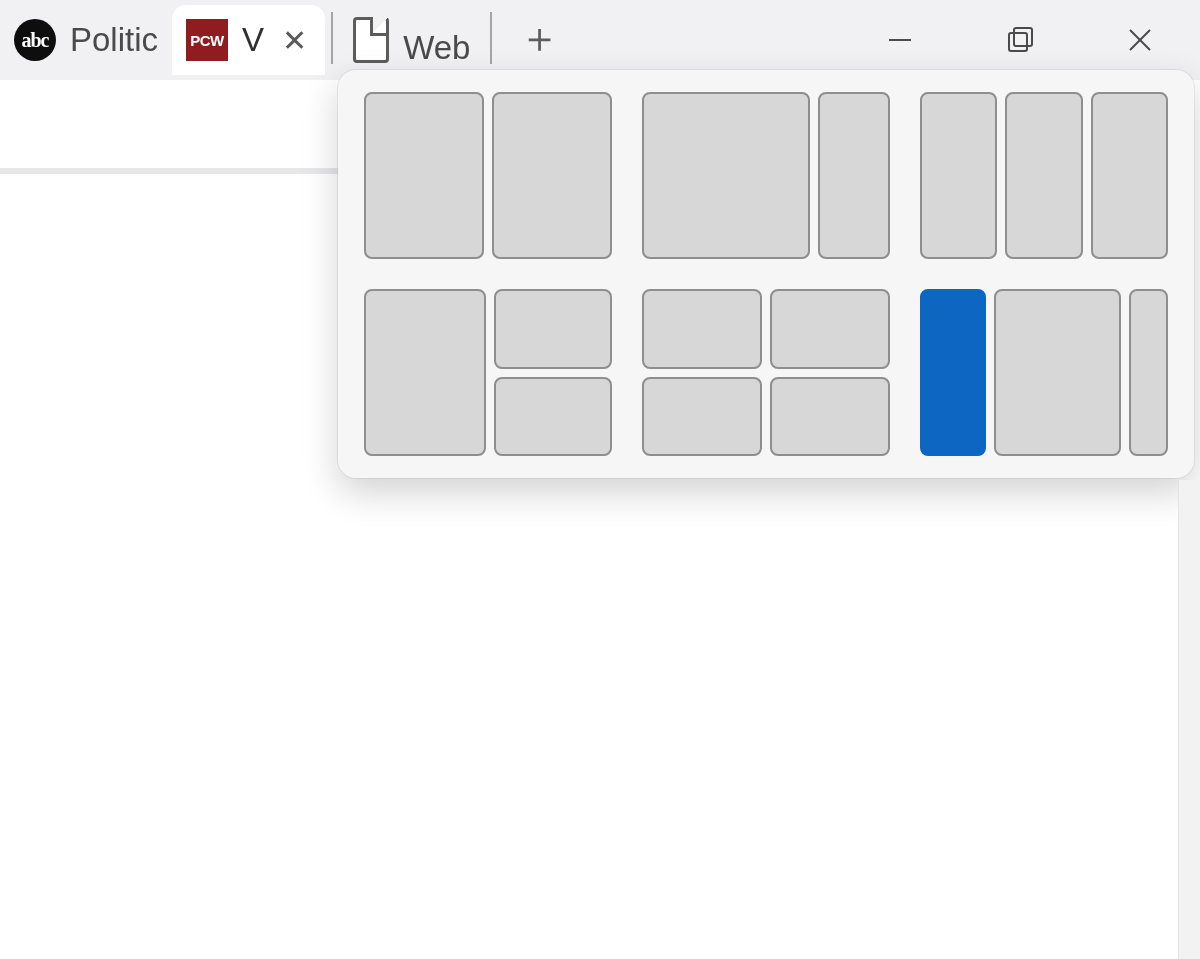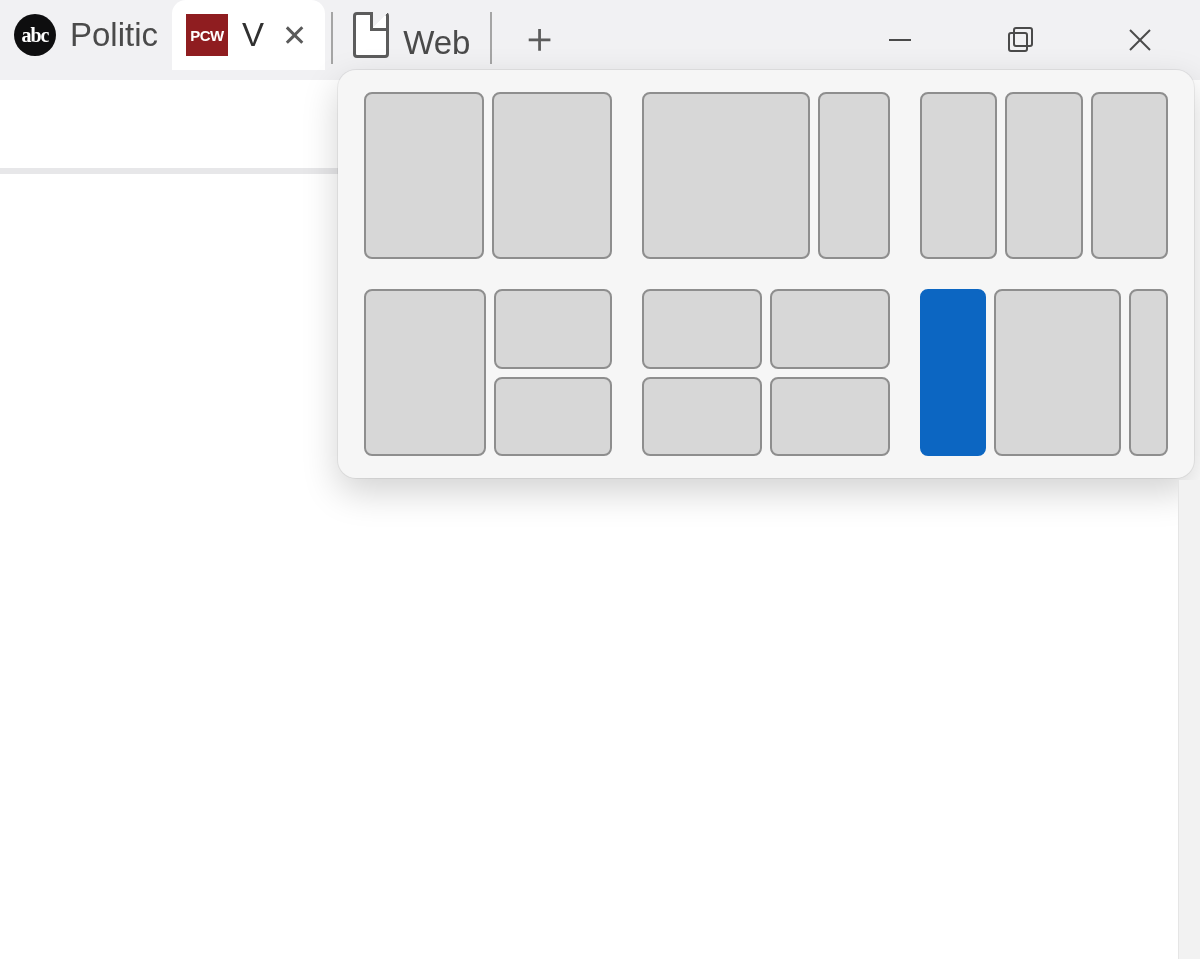--- a/index.html
+++ b/index.html
@@ -8,21 +8,21 @@
       height: 959px;
       background: #f1f1f3;
       font-family: "Segoe UI", Arial, sans-serif;
       overflow: hidden;
       position: relative;
     }
 
     
     .tab-strip {
       display: flex;
-      align-items: flex-start;
+      align-items: center;
       height: 80px;
       padding-left: 0;
       background: #f1f1f3;
     }
     .tab {
       display: flex;
       align-items: center;
       height: 70px;
       padding: 0 14px;
       font-size: 33px;

